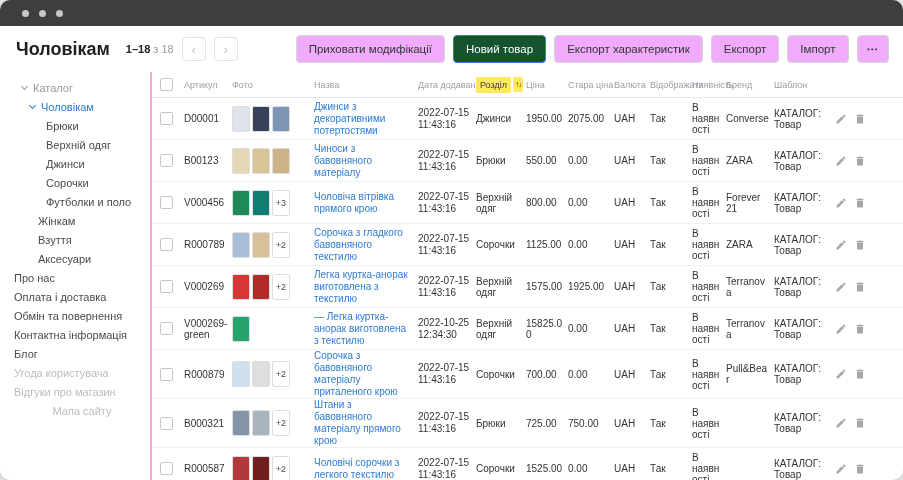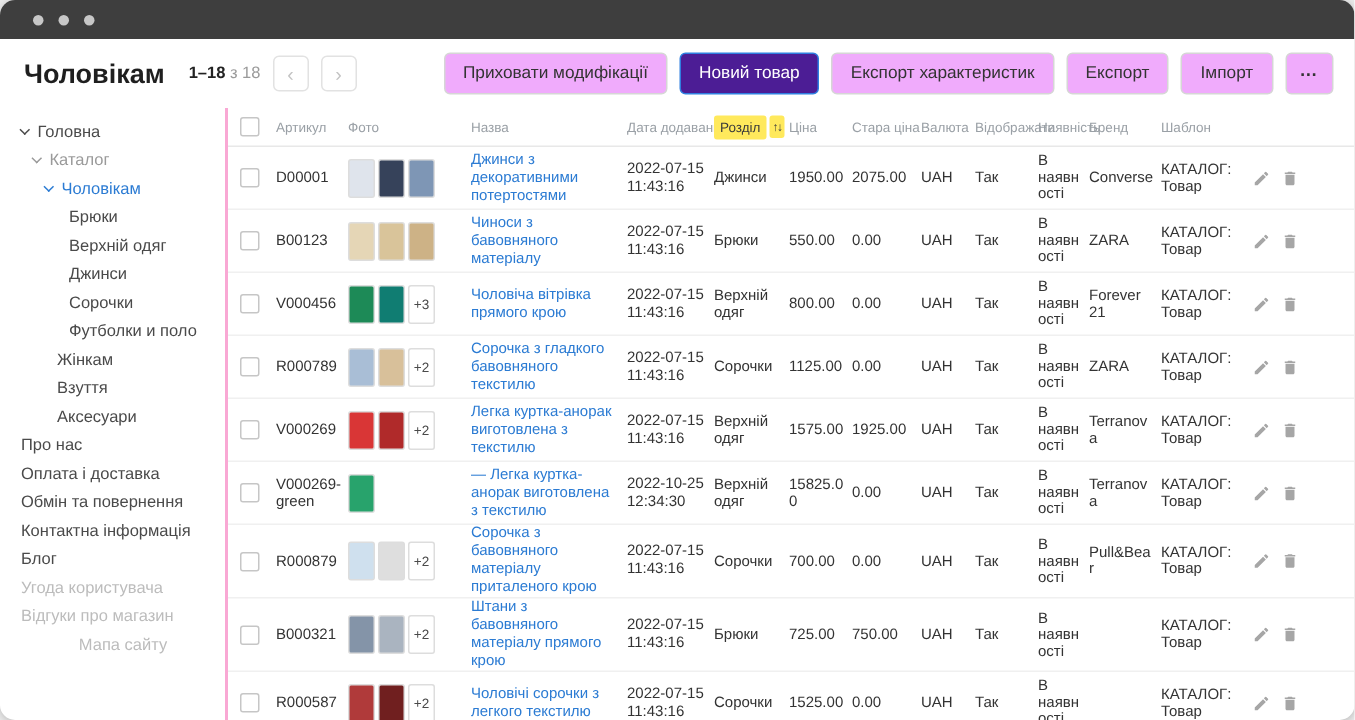--- a/index.html
+++ b/index.html
@@ -46,21 +46,21 @@
     cursor:pointer; padding:0;
   }
   .toolbar-actions { margin-left:auto; display:flex; gap:8px; }
   .btn {
     height:28px; padding:0 12px;
     border:1px solid #d6d6d6; border-radius:4px;
     background:#f0abfc; color:#333;
     font-size:11.5px; font-family:inherit;
     white-space:nowrap; cursor:pointer;
   }
-  .btn.primary { background:#4c1d95; border-color:#2f7fe0; color:#fff; }
+  .btn.primary { background:#14532d; border-color:#2f7fe0; color:#fff; }
   .btn.more { padding:0 9px; font-weight:700; letter-spacing:1px; }
 
   
   .content { flex:1; display:flex; overflow:hidden; }
   .sidebar {
     flex:0 0 150px; width:150px;
     padding:6px 0 0 14px;
     font-size:11px; color:#4a4a4a;
     overflow:hidden;
   }
@@ -158,24 +158,20 @@
         <button class="btn">Експорт характеристик</button>
         <button class="btn">Експорт</button>
         <button class="btn">Імпорт</button>
         <button class="btn more">⋯</button>
       </div>
   </div>
 
   <div class="content">
 
     <aside class="sidebar" id="sidebar">
-        <div class="side-item " style="padding-left: 0px;">
-          <span class="tree-arrow"></span>
-          <span>Головна</span>
-        </div>
         <div class="side-item dim" style="padding-left: 8px;">
           <span class="tree-arrow"></span>
           <span>Каталог</span>
         </div>
         <div class="side-item active" style="padding-left: 16px;">
           <span class="tree-arrow"></span>
           <span>Чоловікам</span>
         </div>
         <div class="side-item " style="padding-left: 32px;">
           <span>Брюки</span>

